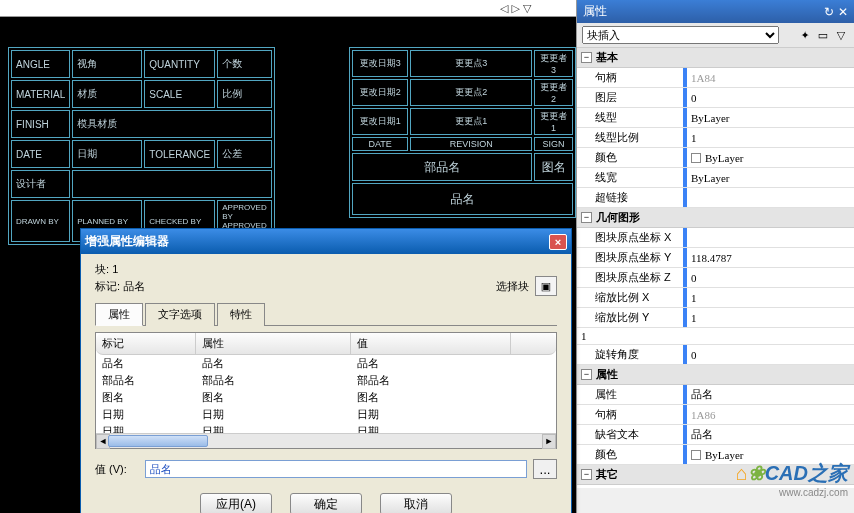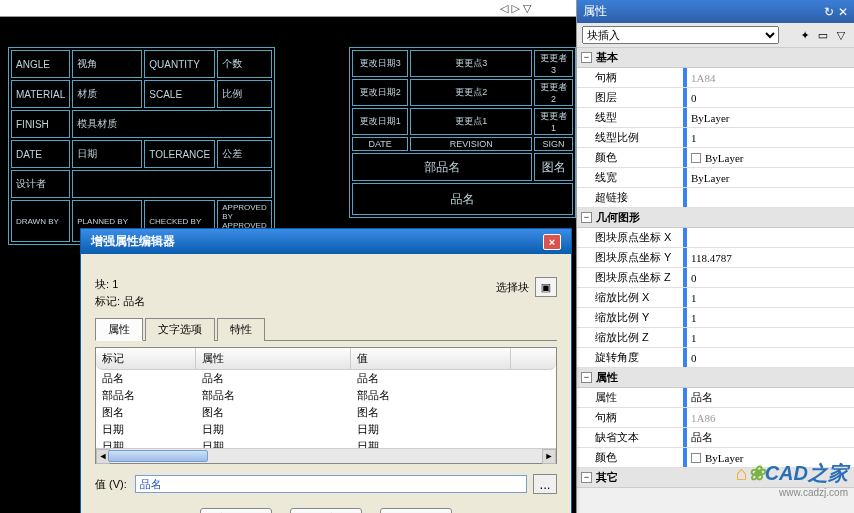--- a/index.html
+++ b/index.html
@@ -34,24 +34,24 @@
 .prop-section { background: #e4e4e4; padding: 2px 4px; font-size: 11px; color: #000; border-bottom: 1px solid #ccc; display: flex; align-items: center; }
 .prop-section .toggle { display: inline-block; width: 11px; height: 11px; border: 1px solid #888; background: #fff; text-align: center; line-height: 9px; font-size: 9px; margin-right: 4px; cursor: pointer; }
 .prop-row { display: flex; border-bottom: 1px solid #e0e0e0; }
 .prop-key { width: 110px; padding: 2px 4px 2px 18px; font-size: 11px; color: #000; border-right: 4px solid #3b82f6; }
 .prop-val { flex: 1; padding: 2px 4px; font-size: 11px; color: #000; display: flex; align-items: center; font-family: Liberation Serif, serif; }
 .prop-val.gray { color: #999; }
 .color-swatch { width: 10px; height: 10px; border: 1px solid #888; background: #fff; margin-right: 4px; display: inline-block; }
 
 
 .dialog { position: absolute; left: 80px; top: 228px; width: 492px; background: #ece9d8; border: 1px solid #0a5cae; box-shadow: 2px 2px 6px rgba(0,0,0,0.4); }
-.dlg-titlebar { background: linear-gradient(#3b8ce6, #0a5cae); color: #fff; padding: 4px 10px; display: flex; align-items: center; justify-content: space-between; font-size: 12px; font-weight: bold; }
+.dlg-titlebar { background: linear-gradient(#3b8ce6, #0a5cae); color: #fff; padding: 4px 4px; display: flex; align-items: center; justify-content: space-between; font-size: 12px; font-weight: bold; }
 .dlg-close { width: 18px; height: 16px; background: #d9534f; border: 1px solid #fff; border-radius: 2px; color: #fff; text-align: center; line-height: 14px; font-size: 11px; cursor: pointer; }
 .dlg-body { padding: 8px 14px; }
-.dlg-info { display: flex; justify-content: space-between; align-items: flex-start; margin-bottom: 6px; margin-top: 15px; }
+.dlg-info { display: flex; justify-content: space-between; align-items: flex-end; margin-bottom: 6px; }
 .dlg-info-left div { margin-bottom: 2px; }
 .select-block { display: flex; align-items: center; }
 .select-block .pick-btn { width: 22px; height: 20px; border: 1px solid #888; background: #f4f4f4; margin-left: 6px; cursor: pointer; font-size: 11px; }
 
 .tabs { display: flex; border-bottom: 1px solid #888; margin-top: 4px; }
 .tab { padding: 3px 12px; border: 1px solid #888; border-bottom: none; background: #ece9d8; margin-right: 2px; cursor: pointer; position: relative; top: 1px; }
 .tab.active { background: #fcfcfc; border-bottom: 1px solid #fcfcfc; }
 
 .list-wrap { border: 1px solid #888; background: #fff; margin-top: 6px; }
 .list-header { display: flex; background: linear-gradient(#fdfdfd,#e6e6e6); border-bottom: 1px solid #ccc; border-radius: 7px; }
@@ -62,21 +62,21 @@
 .col1 { width: 100px; }
 .col2 { width: 155px; }
 .col3 { width: 160px; }
 .list-scroll { height: 15px; background: #e8e8e8; border-top: 1px solid #ccc; position: relative; }
 .scroll-thumb { position: absolute; left: 12px; top: 1px; width: 100px; height: 12px; background: linear-gradient(#cfe0f7,#9bbce8); border: 1px solid #7a9fd4; border-radius: 2px; }
 .scroll-arr { position: absolute; top: 0; width: 14px; height: 15px; background: #dcdcdc; border: 1px solid #bbb; text-align: center; font-size: 9px; line-height: 12px; }
 .scroll-arr.l { left: 0; }
 .scroll-arr.r { right: 0; }
 
 .value-row { display: flex; align-items: center; margin-top: 10px; }
-.value-row label { margin-right: 8px; }
+.value-row label { margin-right: 18px; }
 .value-row input { flex: 1; border: 1px solid #7a9fd4; padding: 2px 4px; background: #fff; color: #2050c0; font-size: 11px; }
 .value-row .browse { width: 24px; height: 20px; margin-left: 6px; border: 1px solid #888; background: #f0f0f0; cursor: pointer; }
 
 .dlg-buttons { display: flex; justify-content: center; gap: 18px; margin-top: 14px; margin-bottom: 6px; }
 .dlg-buttons button { width: 72px; height: 22px; border: 1px solid #888; background: linear-gradient(#fdfdfd,#e0e0e0); border-radius: 3px; cursor: pointer; font-size: 12px; }
 
 
 .logo { position: absolute; right: 6px; bottom: 15px; text-align: right; }
 .logo .brand { color: #2a6fb5; font-size: 20px; font-weight: bold; font-style: italic; }
 .logo .brand .house { color: #f5a623; }
@@ -224,21 +224,20 @@
       </div>
     <div class="prop-row">
         <div class="prop-key">缩放比例 X</div>
         <div class="prop-val">1</div>
       </div>
     <div class="prop-row">
         <div class="prop-key">缩放比例 Y</div>
         <div class="prop-val">1</div>
       </div>
     <div class="prop-row">
-        <div class="prop-key">缩放比例 Z</div>
         <div class="prop-val">1</div>
       </div>
     <div class="prop-row">
         <div class="prop-key">旋转角度</div>
         <div class="prop-val">0</div>
       </div>
 
     <div class="prop-section">
         <span class="toggle">−</span>
         <b>属性</b>

